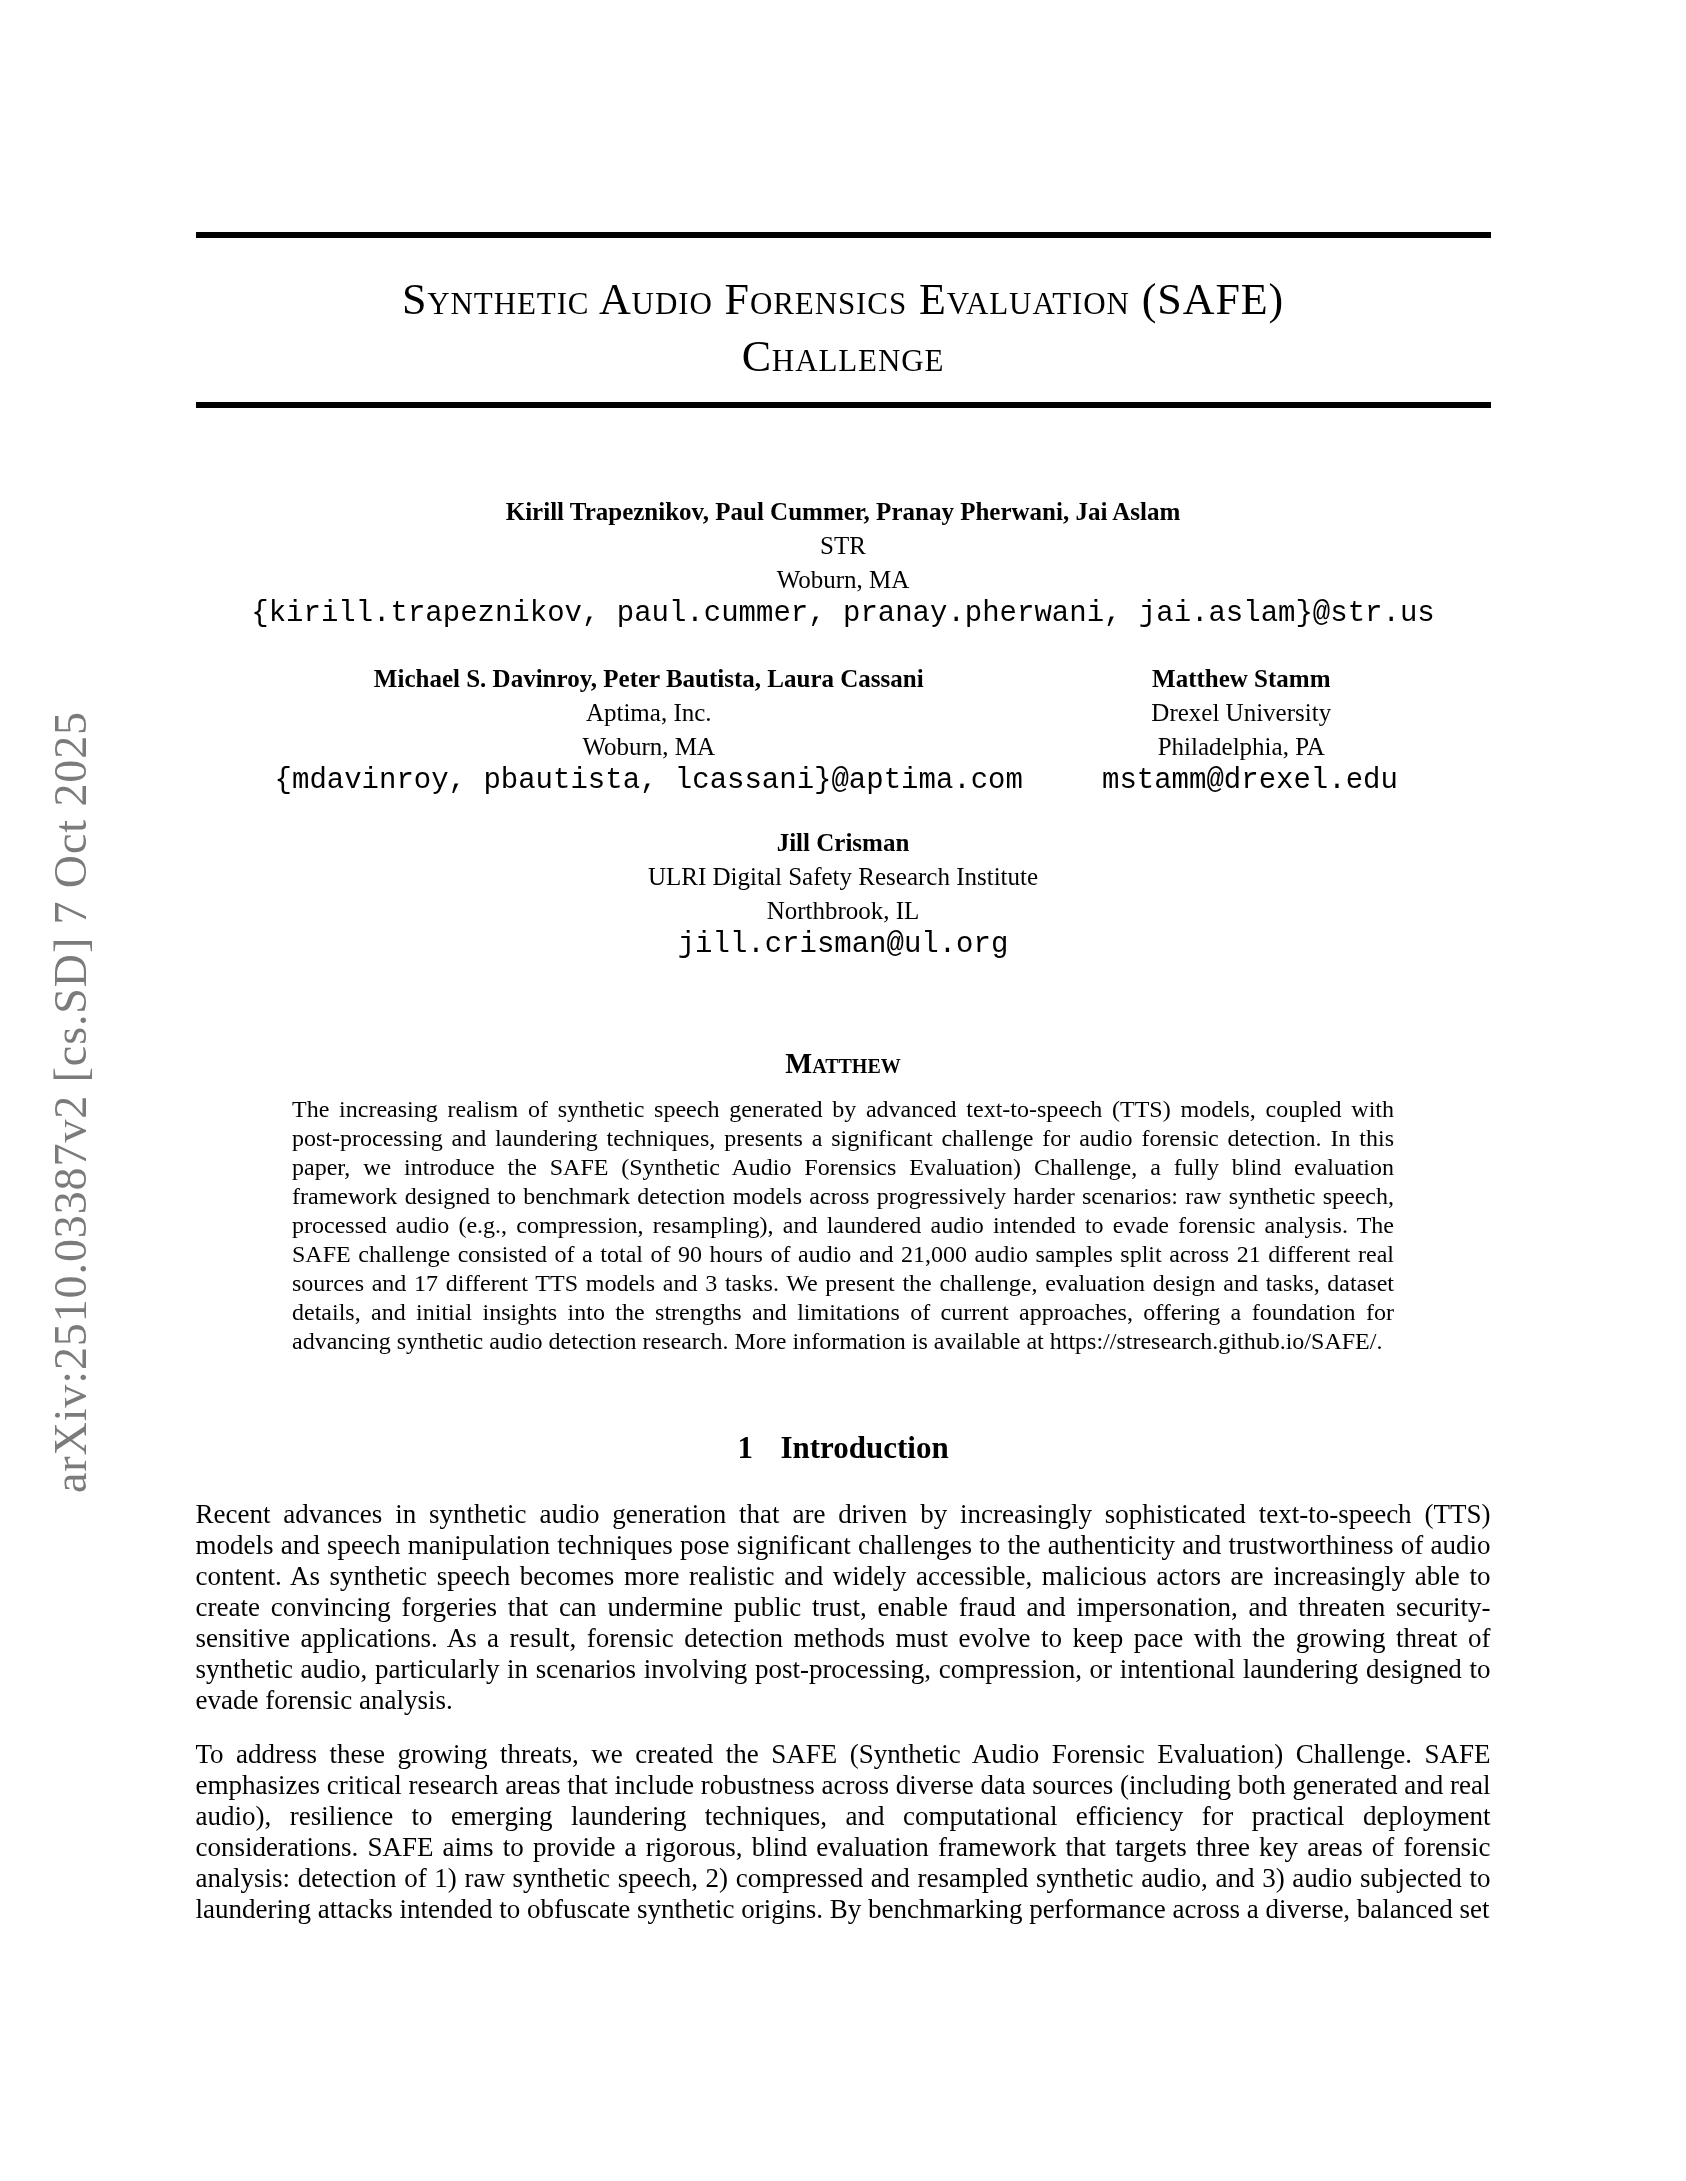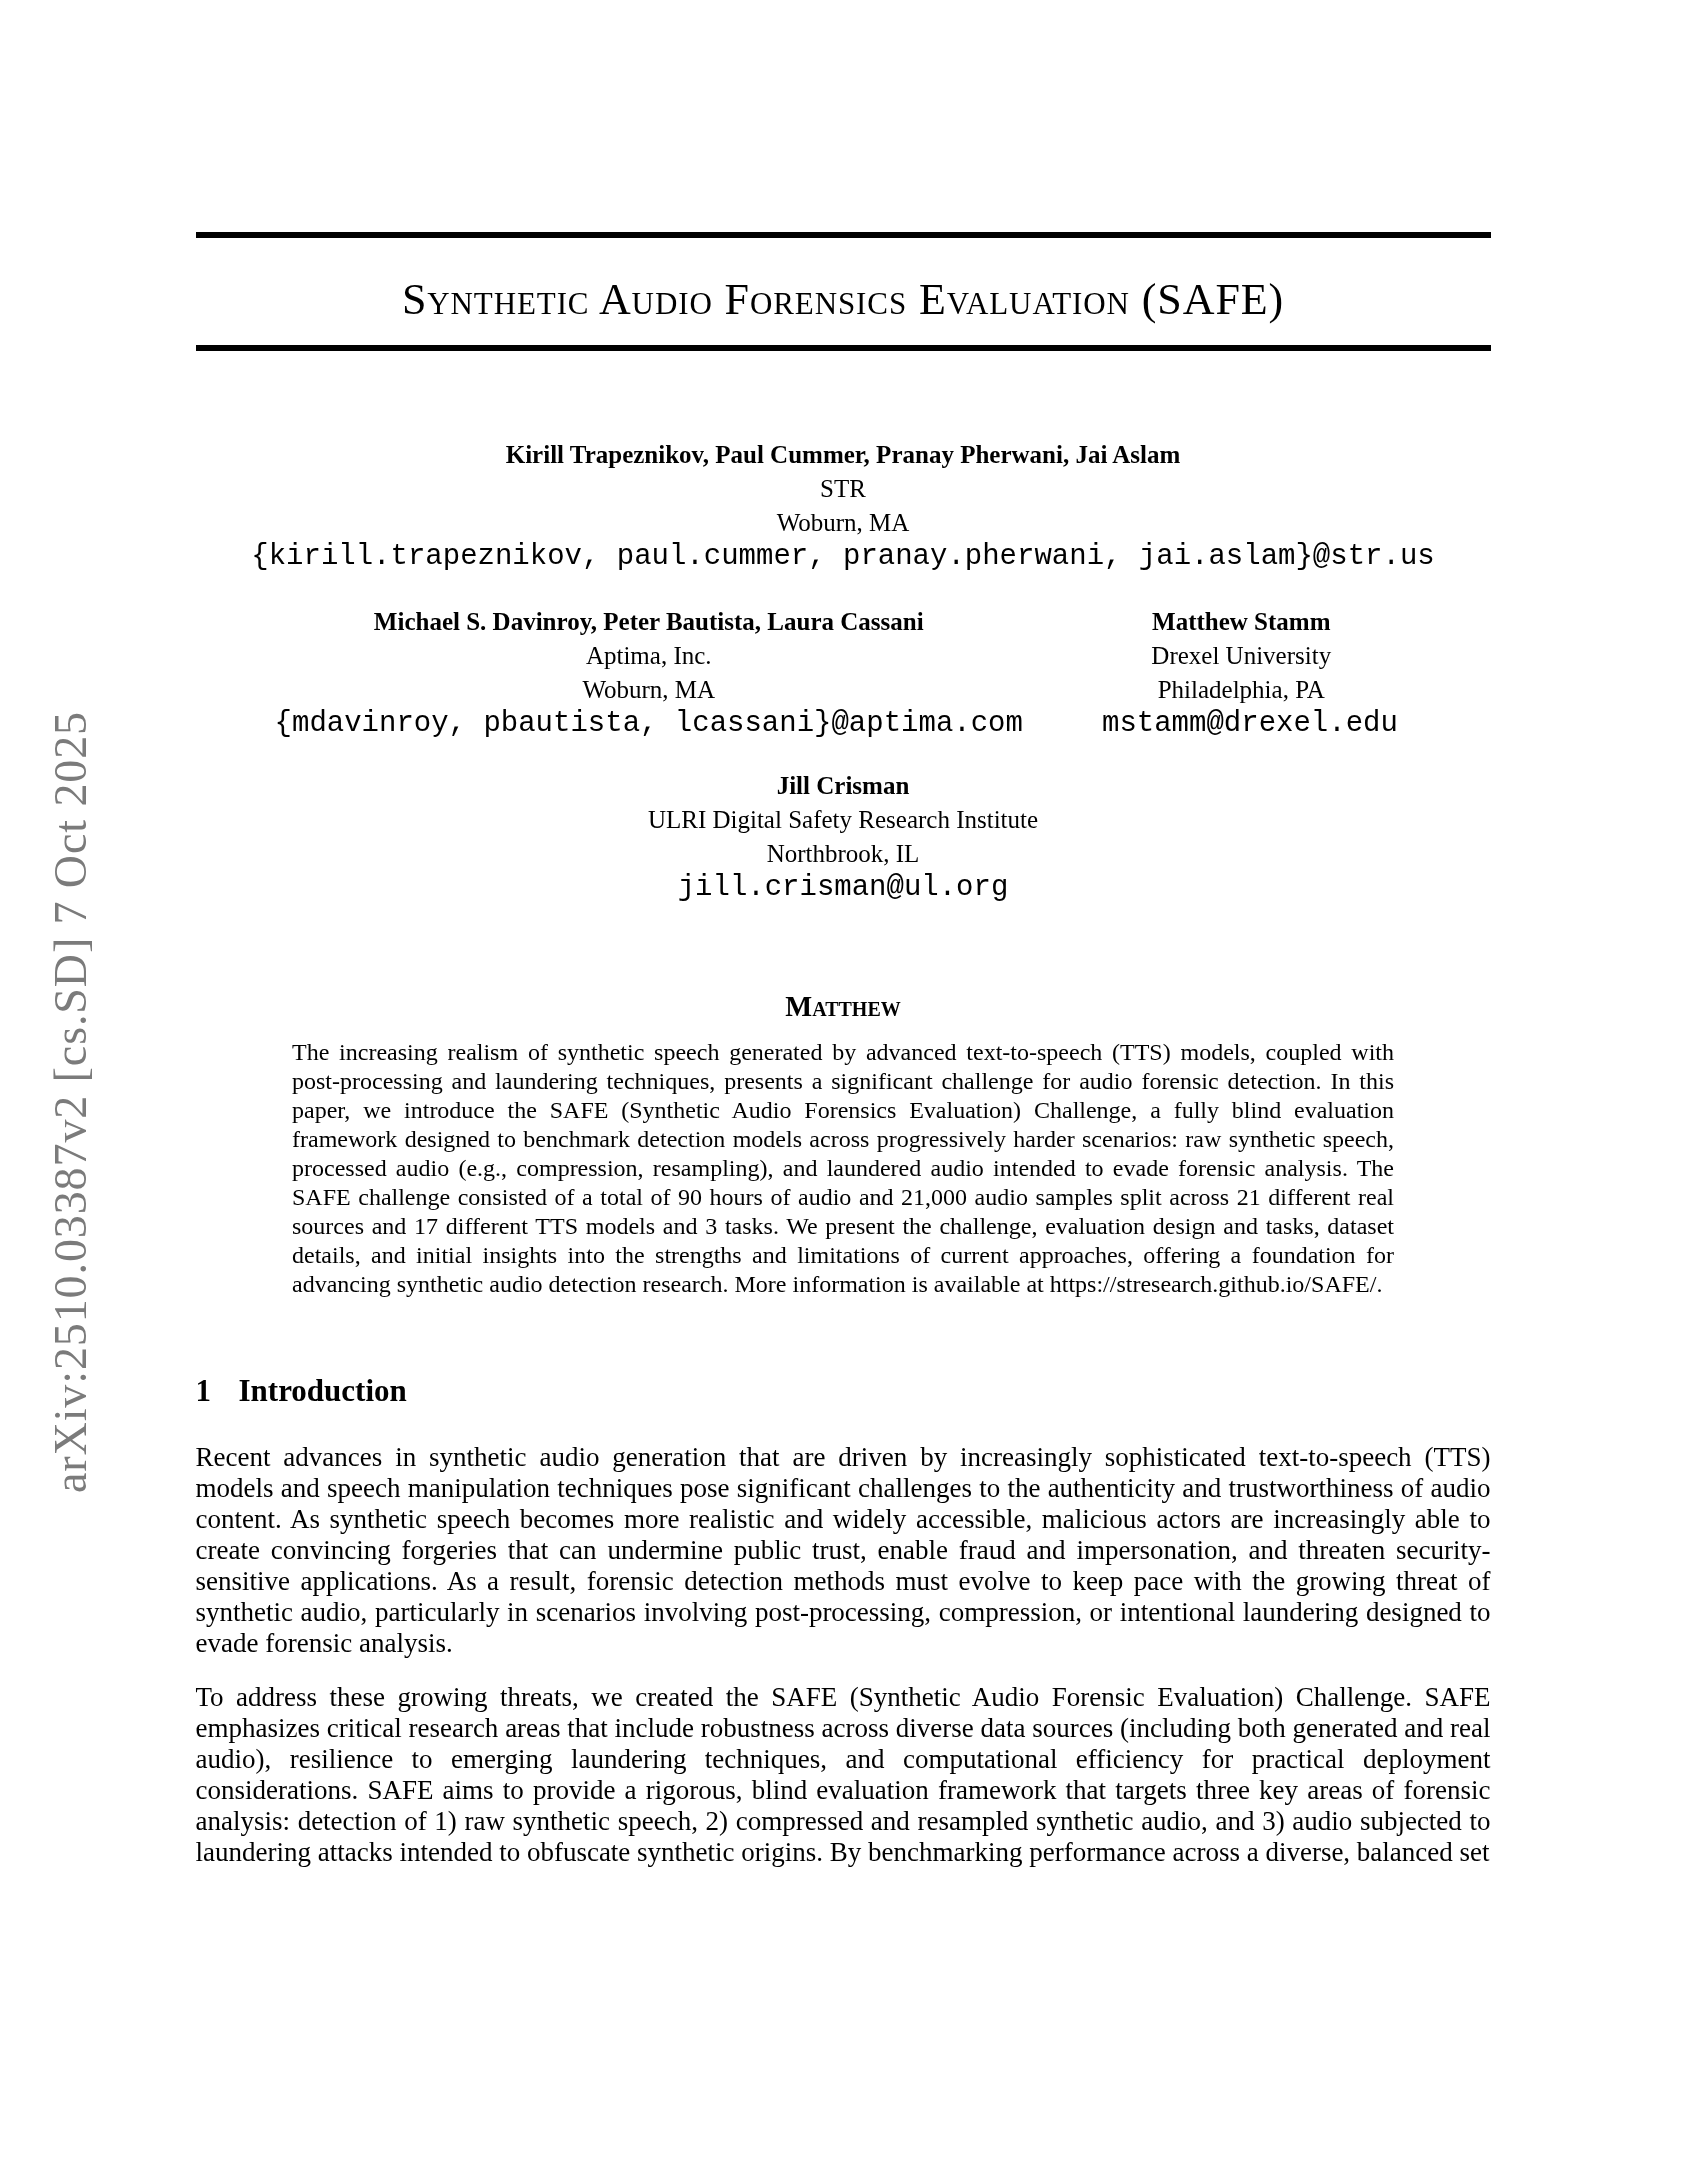--- a/index.html
+++ b/index.html
@@ -63,20 +63,21 @@
     margin: 14.7px auto 0 auto;
     font-size: 24px;
     line-height: 29px;
     text-align: justify;
   }
   .section-heading {
     margin: 72px 0 0 0;
     font-size: 31px;
     line-height: 39px;
     font-weight: bold;
+    text-align: center;
   }
   .section-number { display: inline-block; margin-right: 27.5px; }
   .body-par {
     margin: 23px 0 0 0;
     font-size: 27px;
     line-height: 31px;
     text-align: justify;
   }
   .body-par.first { margin-top: 32px; }
 </style>
@@ -86,20 +87,21 @@
 <div class="page">
 
   <div class="watermark">arXiv:2510.03387v2 [cs.SD] 7 Oct 2025</div>
 
   <div class="content">
 
     <div class="rule"></div>
 
     <h1 class="title">
       <span style="display:block">Synthetic Audio Forensics Evaluation (SAFE)</span>
+      <span style="display:block">Challenge</span>
     </h1>
 
     <div class="rule"></div>
 
     <div class="authors">
 
       <div class="author-block">
         <div class="names">Kirill Trapeznikov, Paul Cummer, Pranay Pherwani, Jai Aslam</div>
         <div>STR</div>
         <div>Woburn, MA</div>

